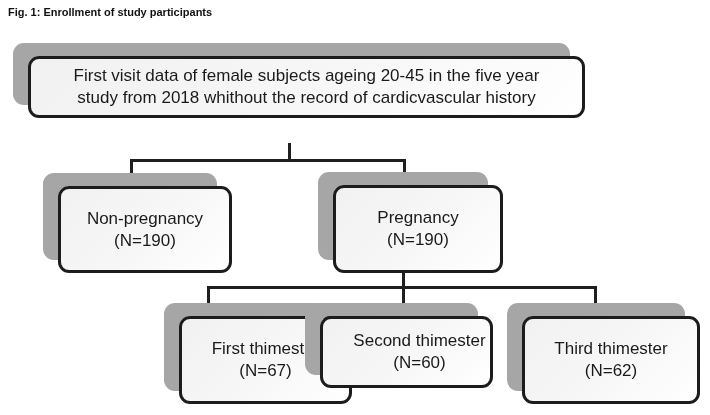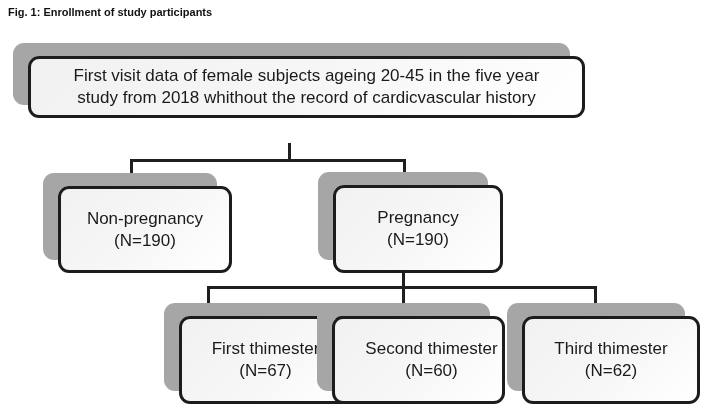--- a/index.html
+++ b/index.html
@@ -80,21 +80,21 @@
   <div class="node" style="left:333px; top:185px; width:170px; height:88px;">
     <div class="line">Pregnancy</div>
     <div class="line">(N=190)</div>
   </div>
 
   <div class="node" style="left:137px; top:316px; width:173px; height:88px;margin-left:42px;">
     <div class="line">First thimester</div>
     <div class="line">(N=67)</div>
   </div>
 
-  <div class="node" style="left:332px; top:316px; width:173px; height:88px;padding-left:26px;">
+  <div class="node" style="left:320px; top:316px; width:173px; height:72px;padding-left:26px;">
     <div class="line">Second thimester</div>
     <div class="line">(N=60)</div>
   </div>
 
   <div class="node" style="left:522px; top:316px; width:178px; height:88px;">
     <div class="line">Third thimester</div>
     <div class="line">(N=62)</div>
   </div>
 
 </div>

